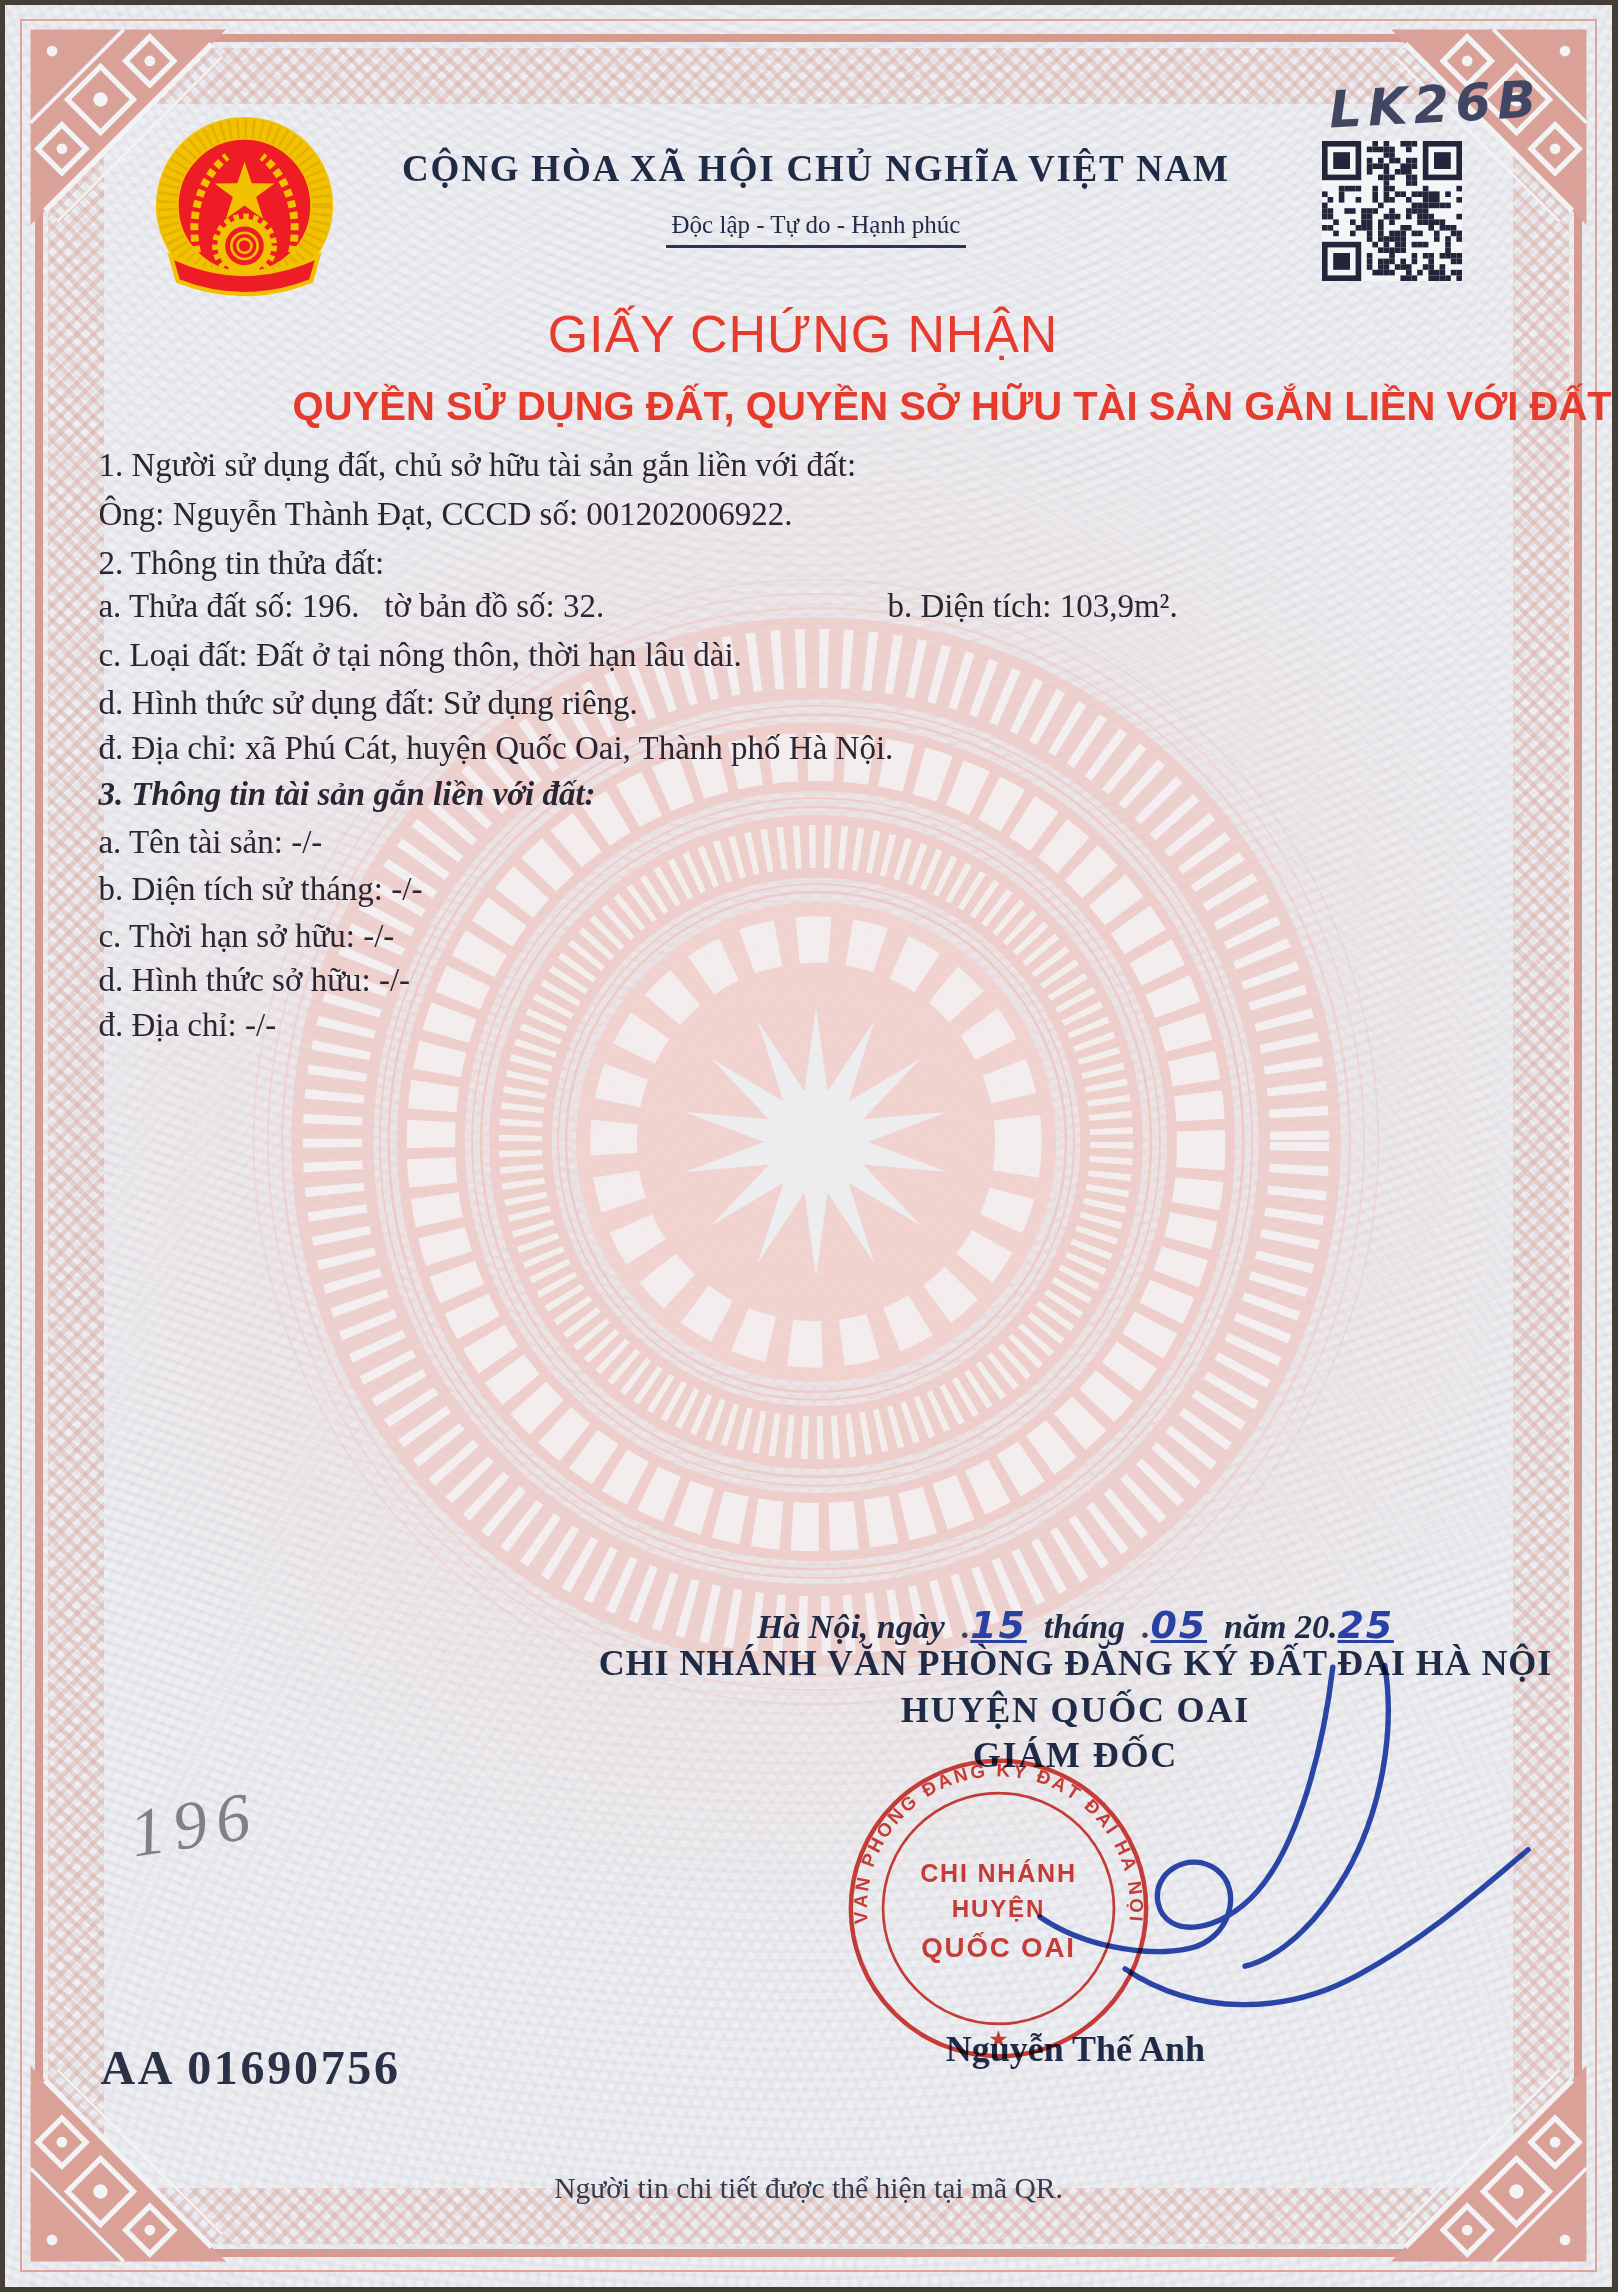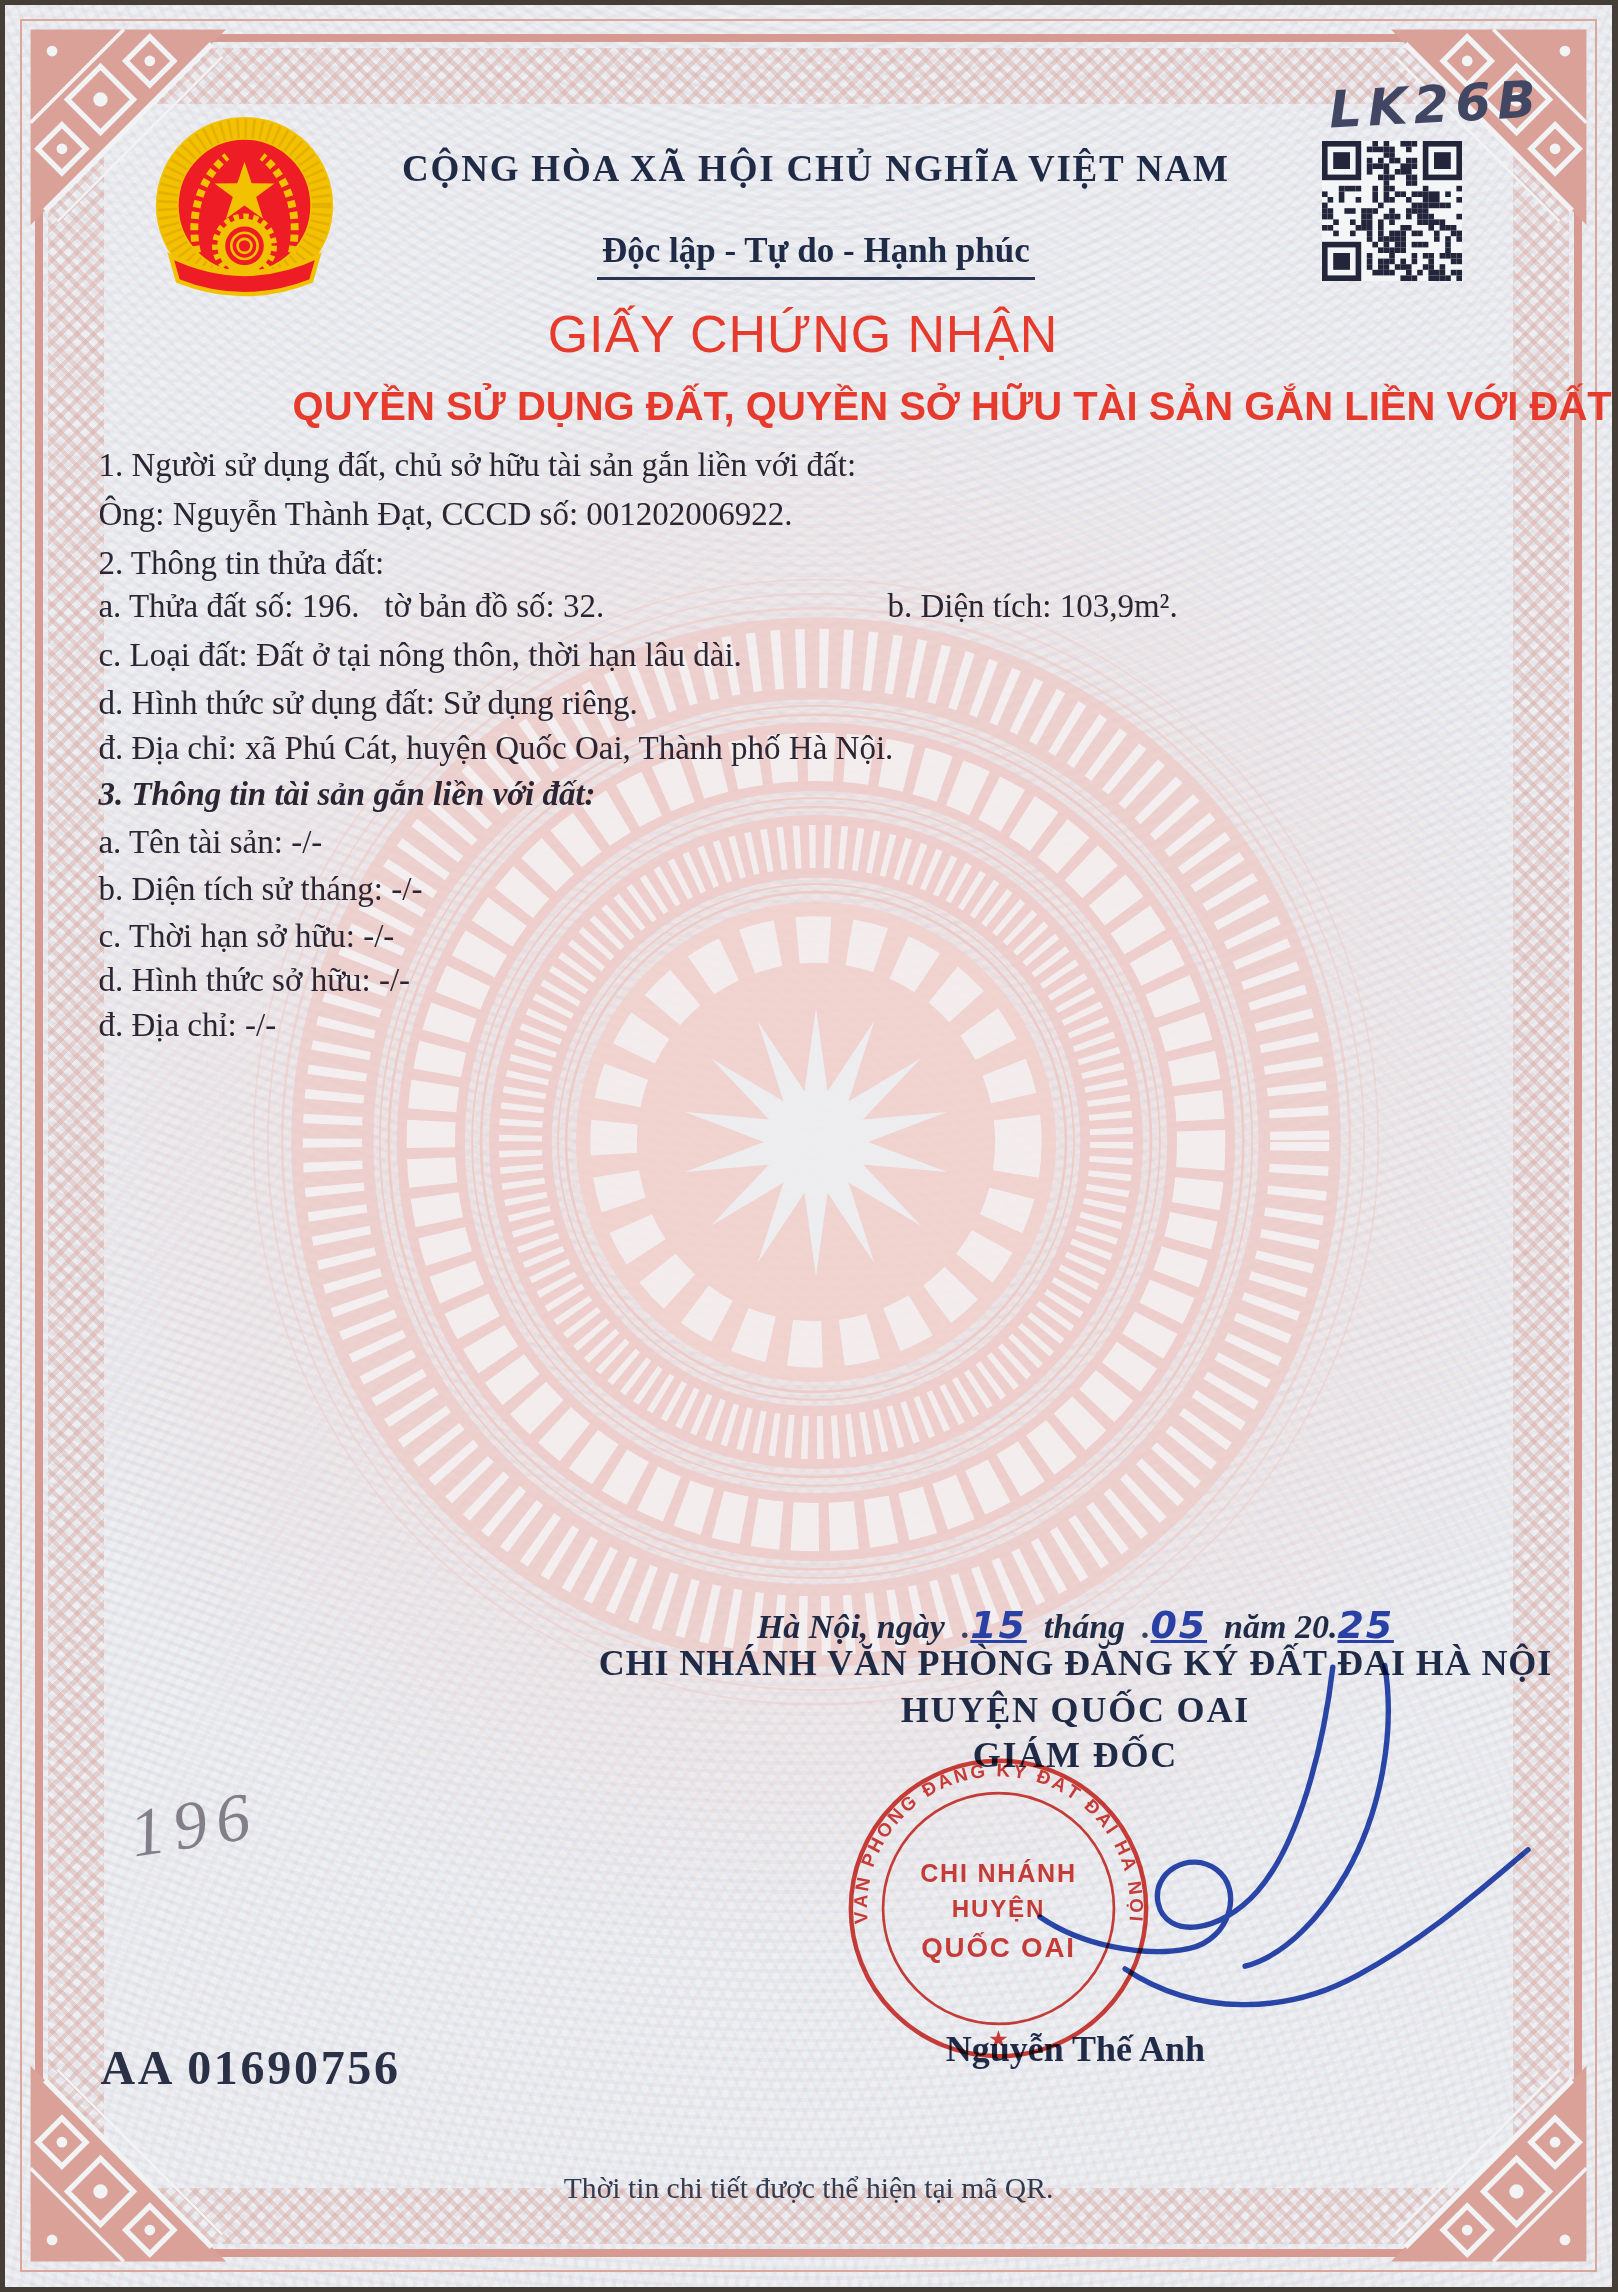--- a/index.html
+++ b/index.html
@@ -33,21 +33,21 @@
   .corner.tl{left:12.5px;top:12.5px;}
   .corner.tr{right:12.5px;top:12.5px;transform:rotate(90deg);}
   .corner.br{right:12.5px;bottom:12.5px;transform:rotate(180deg);}
   .corner.bl{left:12.5px;bottom:12.5px;transform:rotate(270deg);}
   
   .drum{position:absolute;left:236px;top:562px;width:1150px;height:1150px;opacity:.9;}
   
   .emblem{position:absolute;left:143px;top:104px;width:193px;height:193px;}
   .hdr{position:absolute;left:358px;top:142px;width:905px;text-align:center;color:#1f2a46;}
   .hdr .country{font-size:37px;font-weight:bold;letter-spacing:1.8px;}
-  .hdr .motto{display:inline-block;margin-top:24px;font-size:35px;font-weight:bold;
+  .hdr .motto{display:inline-block;margin-top:4px;font-size:25px;font-weight:normal;
     padding:0 5.4px 6.3px 5.4px;border-bottom:3.6px solid #2b3553;}
   .hand-code{position:absolute;left:1324px;top:70px;font-family:"DejaVu Sans",sans-serif;
     font-style:italic;font-weight:600;font-size:51px;color:#414763;letter-spacing:6.3px;
     transform:rotate(-3deg);}
   .qr{position:absolute;left:1317px;top:136px;width:140px;height:140px;}
   
   .title-main{position:absolute;left:0;right:11px;top:299px;text-align:center;
     font-family:"Liberation Sans","DejaVu Sans",sans-serif;font-weight:400;
     font-size:52px;color:#e63a2d;letter-spacing:0.9px;}
   .title-sub{position:absolute;left:0;right:0;top:379px;text-align:right;
@@ -487,16 +487,16 @@
   <svg class="signature" viewBox="0 0 760 430">
     <g fill="none" stroke="#1c3cad" stroke-width="6" stroke-linecap="round" opacity=".92">
       <path d="M 482 8 C 470 110 440 210 398 258 C 356 306 296 312 287 272 C 279 237 322 212 352 234 C 382 256 368 312 322 322 C 270 333 200 318 155 287"></path>
       <path d="M 540 6 C 552 80 536 170 497 238 C 470 285 430 330 384 342"></path>
       <path d="M 250 345 C 330 398 430 396 510 352 C 590 308 645 258 700 212"></path>
     </g>
   </svg>
 
   <div class="pencil">196</div>
   <div class="serial">AA 01690756</div>
-  <div class="footnote">Thời tin chi tiết được thể hiện tại mã QR.</div>
+  <div class="footnote">Người tin chi tiết được thể hiện tại mã QR.</div>
 
 </div>
 
 
 </body></html>

